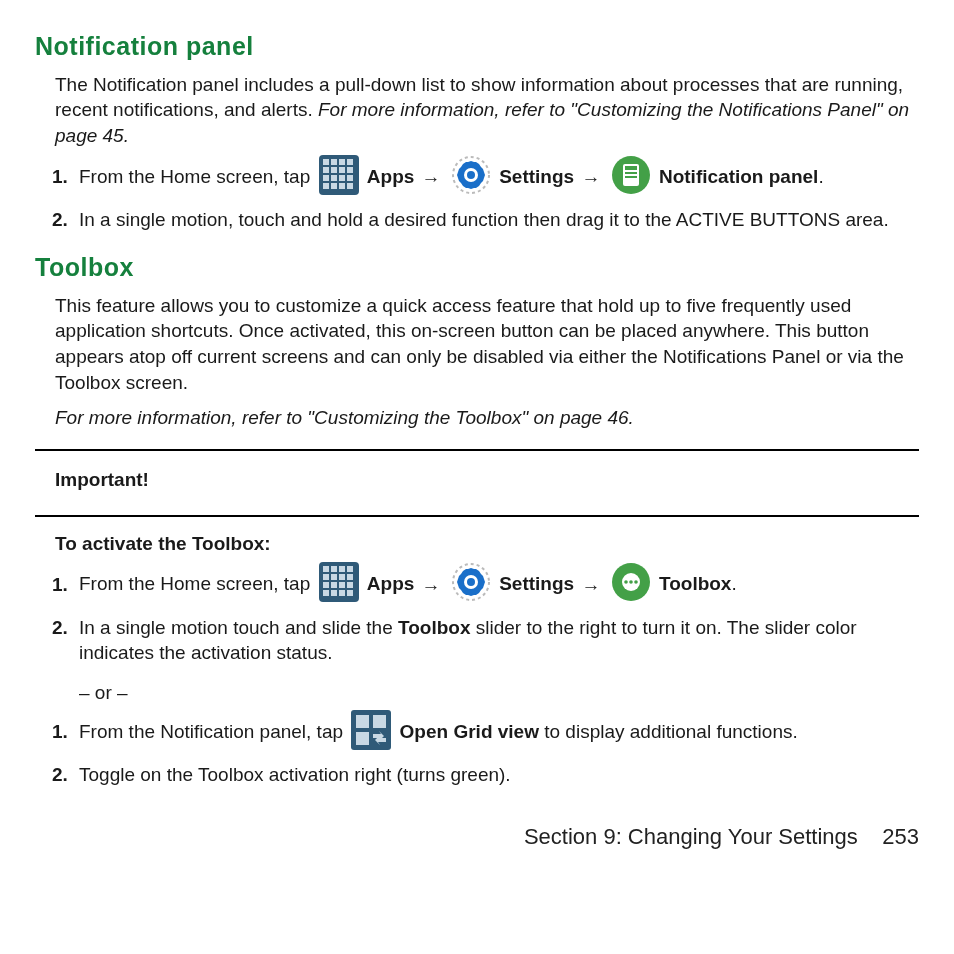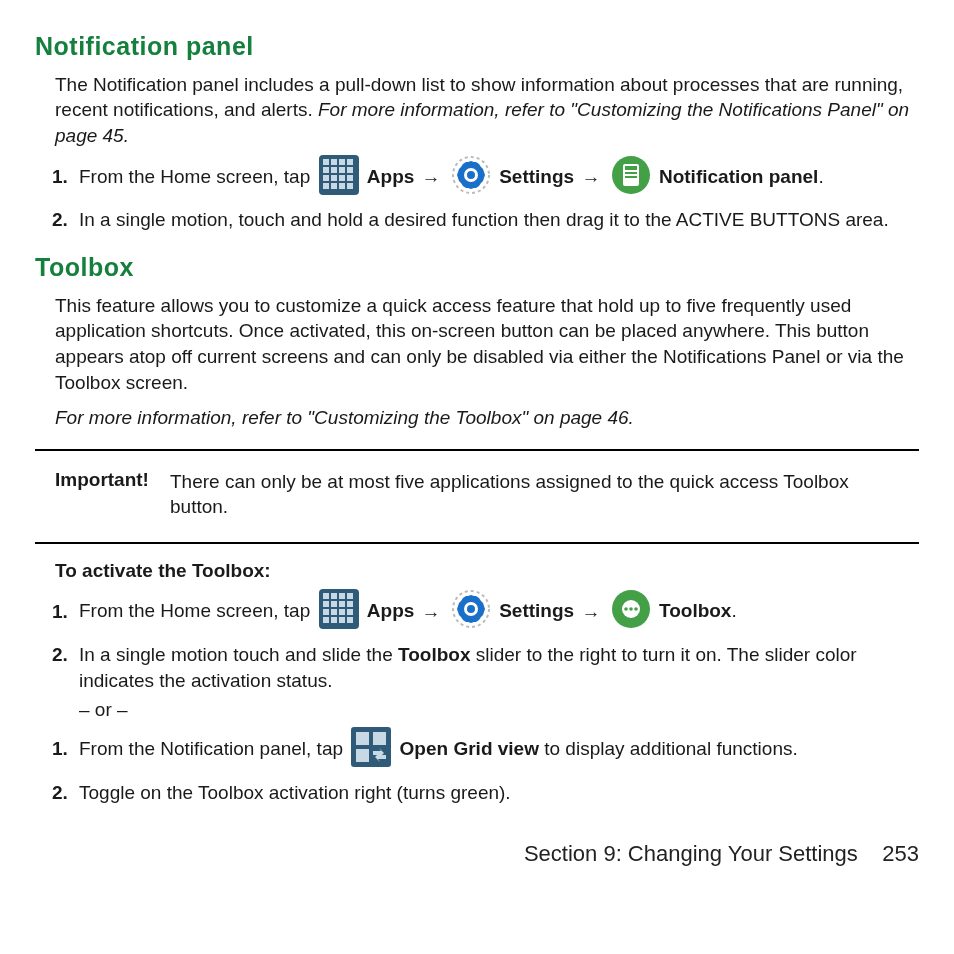--- a/index.html
+++ b/index.html
@@ -63,21 +63,21 @@
     display: block;
     margin-left: 115px;
     margin-top: -24px;
   }
   .sub-heading {
     font-weight: bold;
     margin: 14px 0 4px 20px;
   }
   .sub-line {
     margin-left: 60px;
-    margin-top: 4px;
+    margin-top: 14px;
     margin-bottom: 4px;
   }
   .footer {
     text-align: right;
     font-size: 22px;
     margin-top: 34px;
     color: #222;
   }
   .nowrap { white-space: nowrap; }
 </style>
@@ -147,21 +147,20 @@
 
 <h2 class="section-heading">Toolbox</h2>
 
 <p class="body-para">This feature allows you to customize a quick access feature that hold up to five frequently used application shortcuts. Once activated, this on-screen button can be placed anywhere. This button appears atop off current screens and can only be disabled via either the Notifications Panel or via the Toolbox screen.</p>
 <p class="body-para italic" style="margin-top:10px;">For more information, refer to "Customizing the Toolbox" on page 46.</p>
 
 <hr class="rule">
 
 <div class="important-block">
   <span class="important-label">Important!</span>
-  <span class="important-text">There can only be at most five applications assigned to the quick access Toolbox button.</span>
 </div>
 
 <hr class="rule">
 
 <p class="sub-heading">To activate the Toolbox:</p>
 
 <ol class="steps">
   <li>
     <span>From the Home screen, tap </span>
     <span class="inline-icon">

